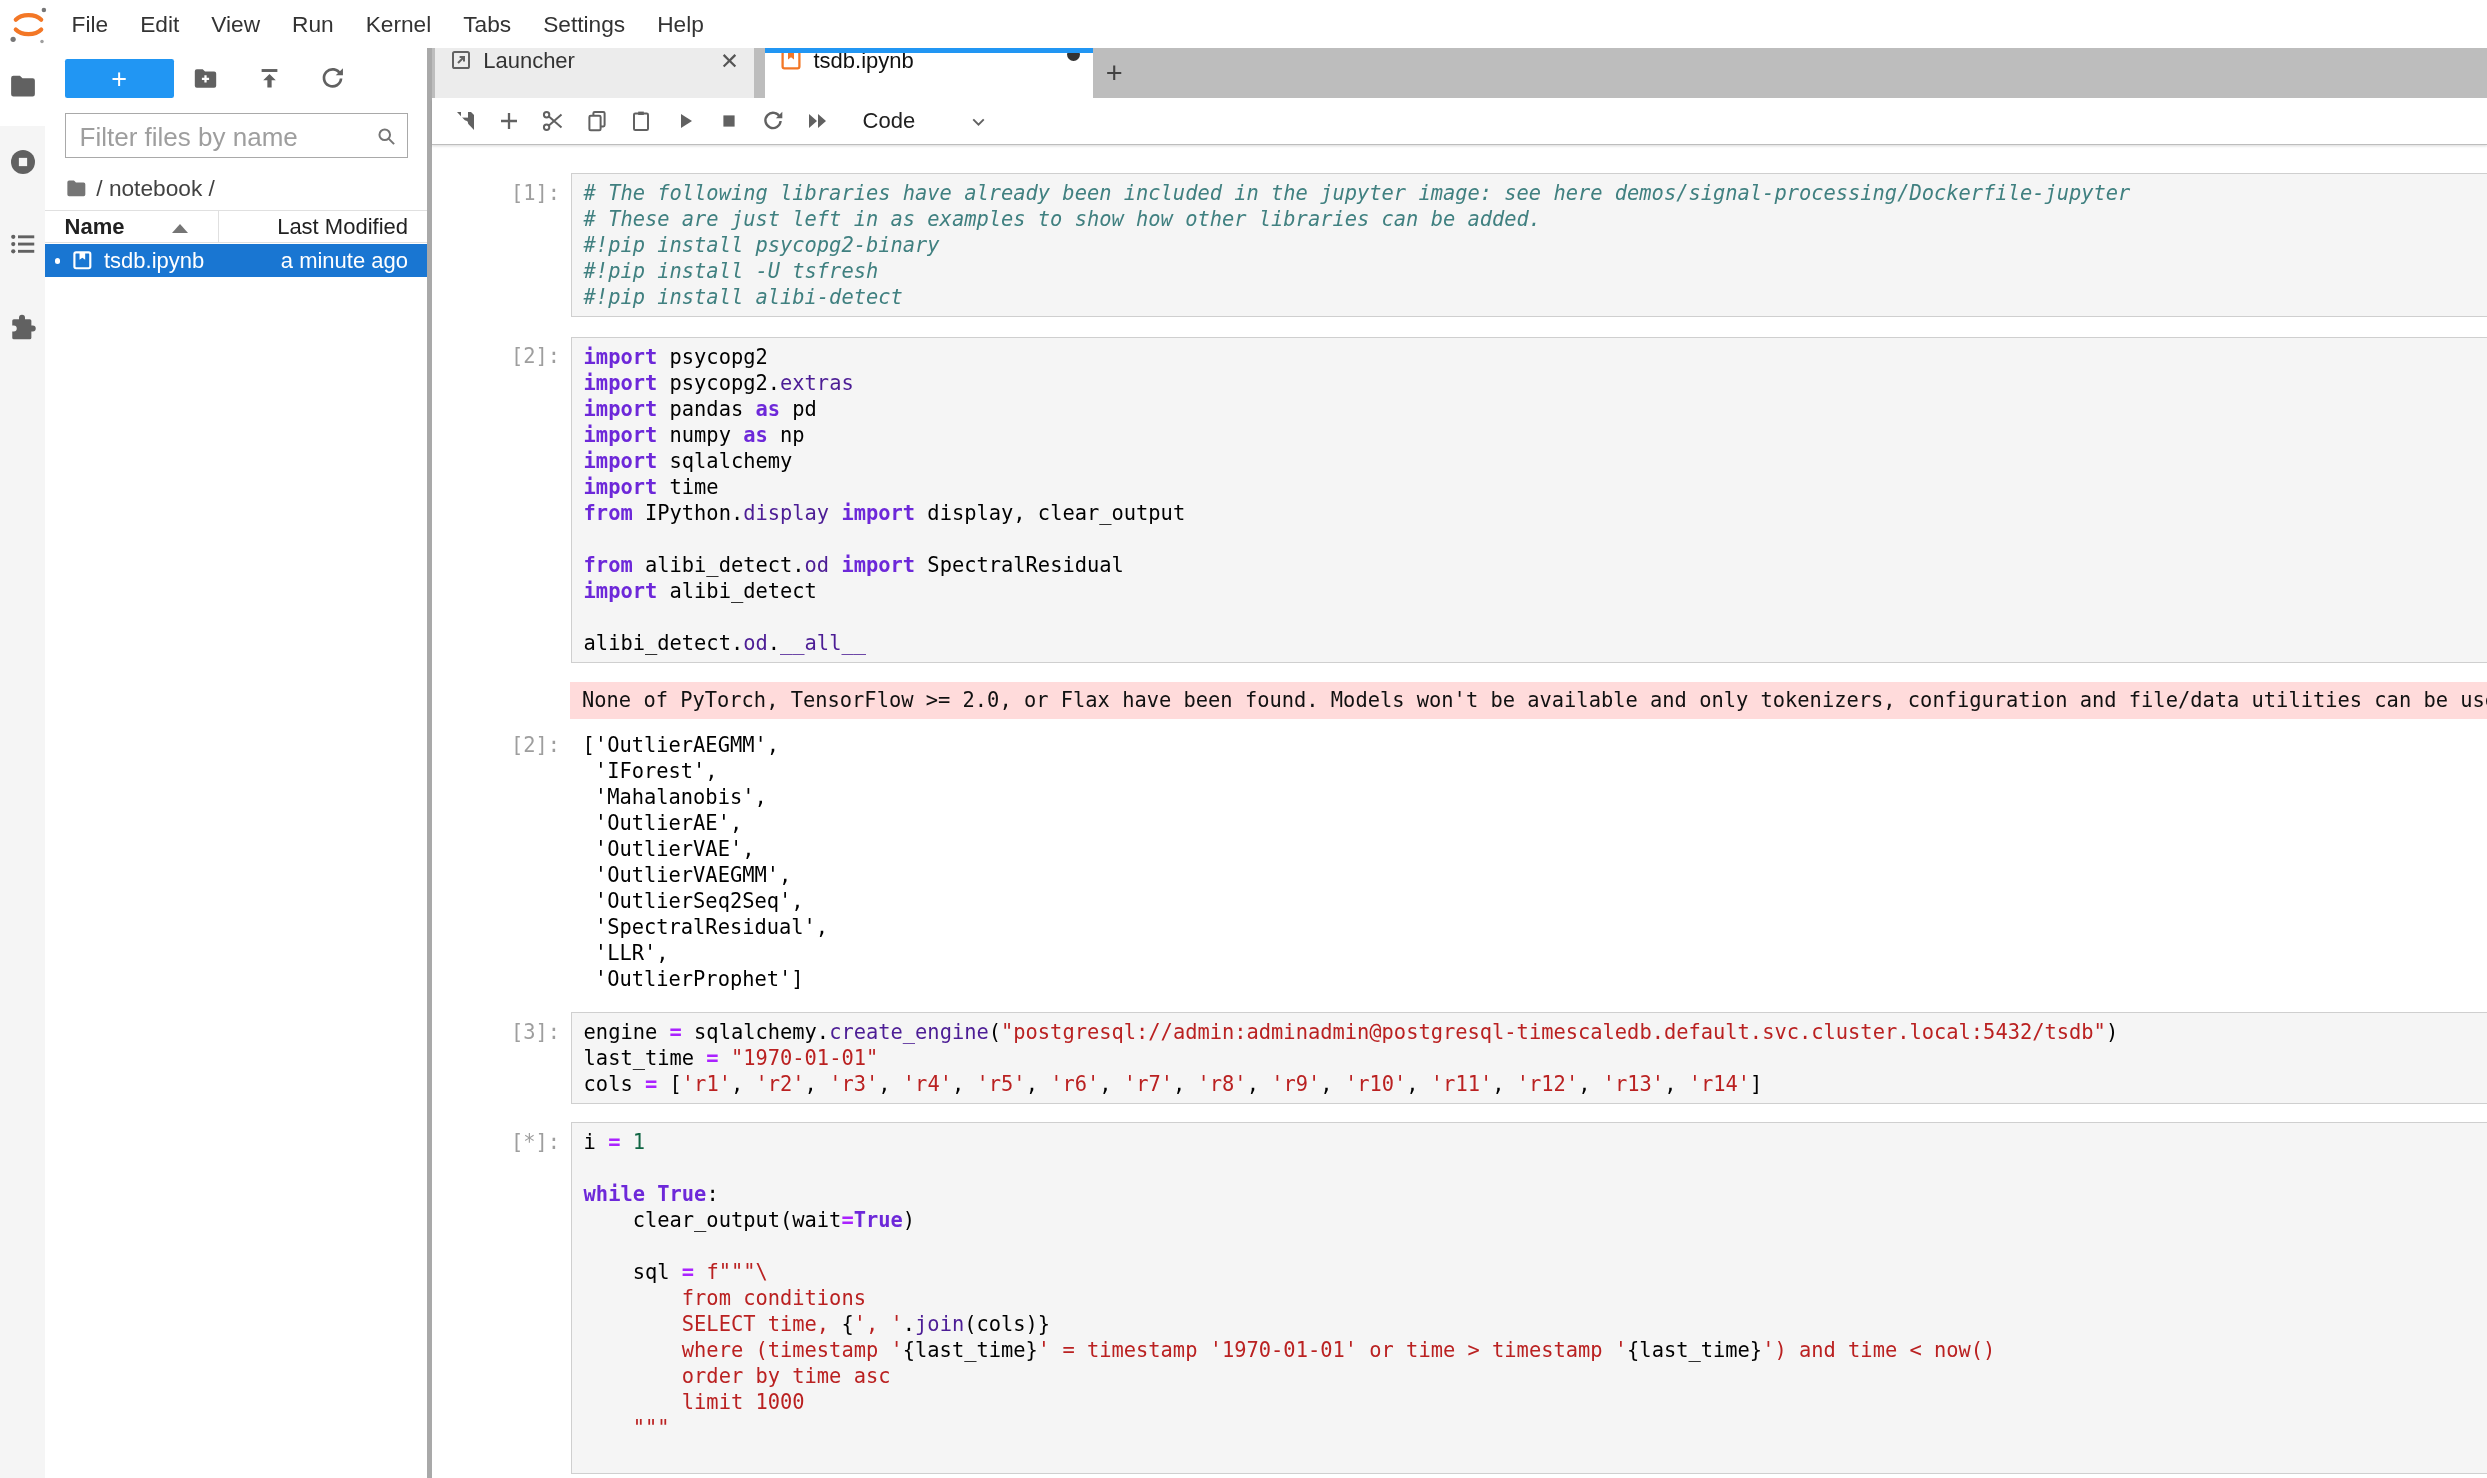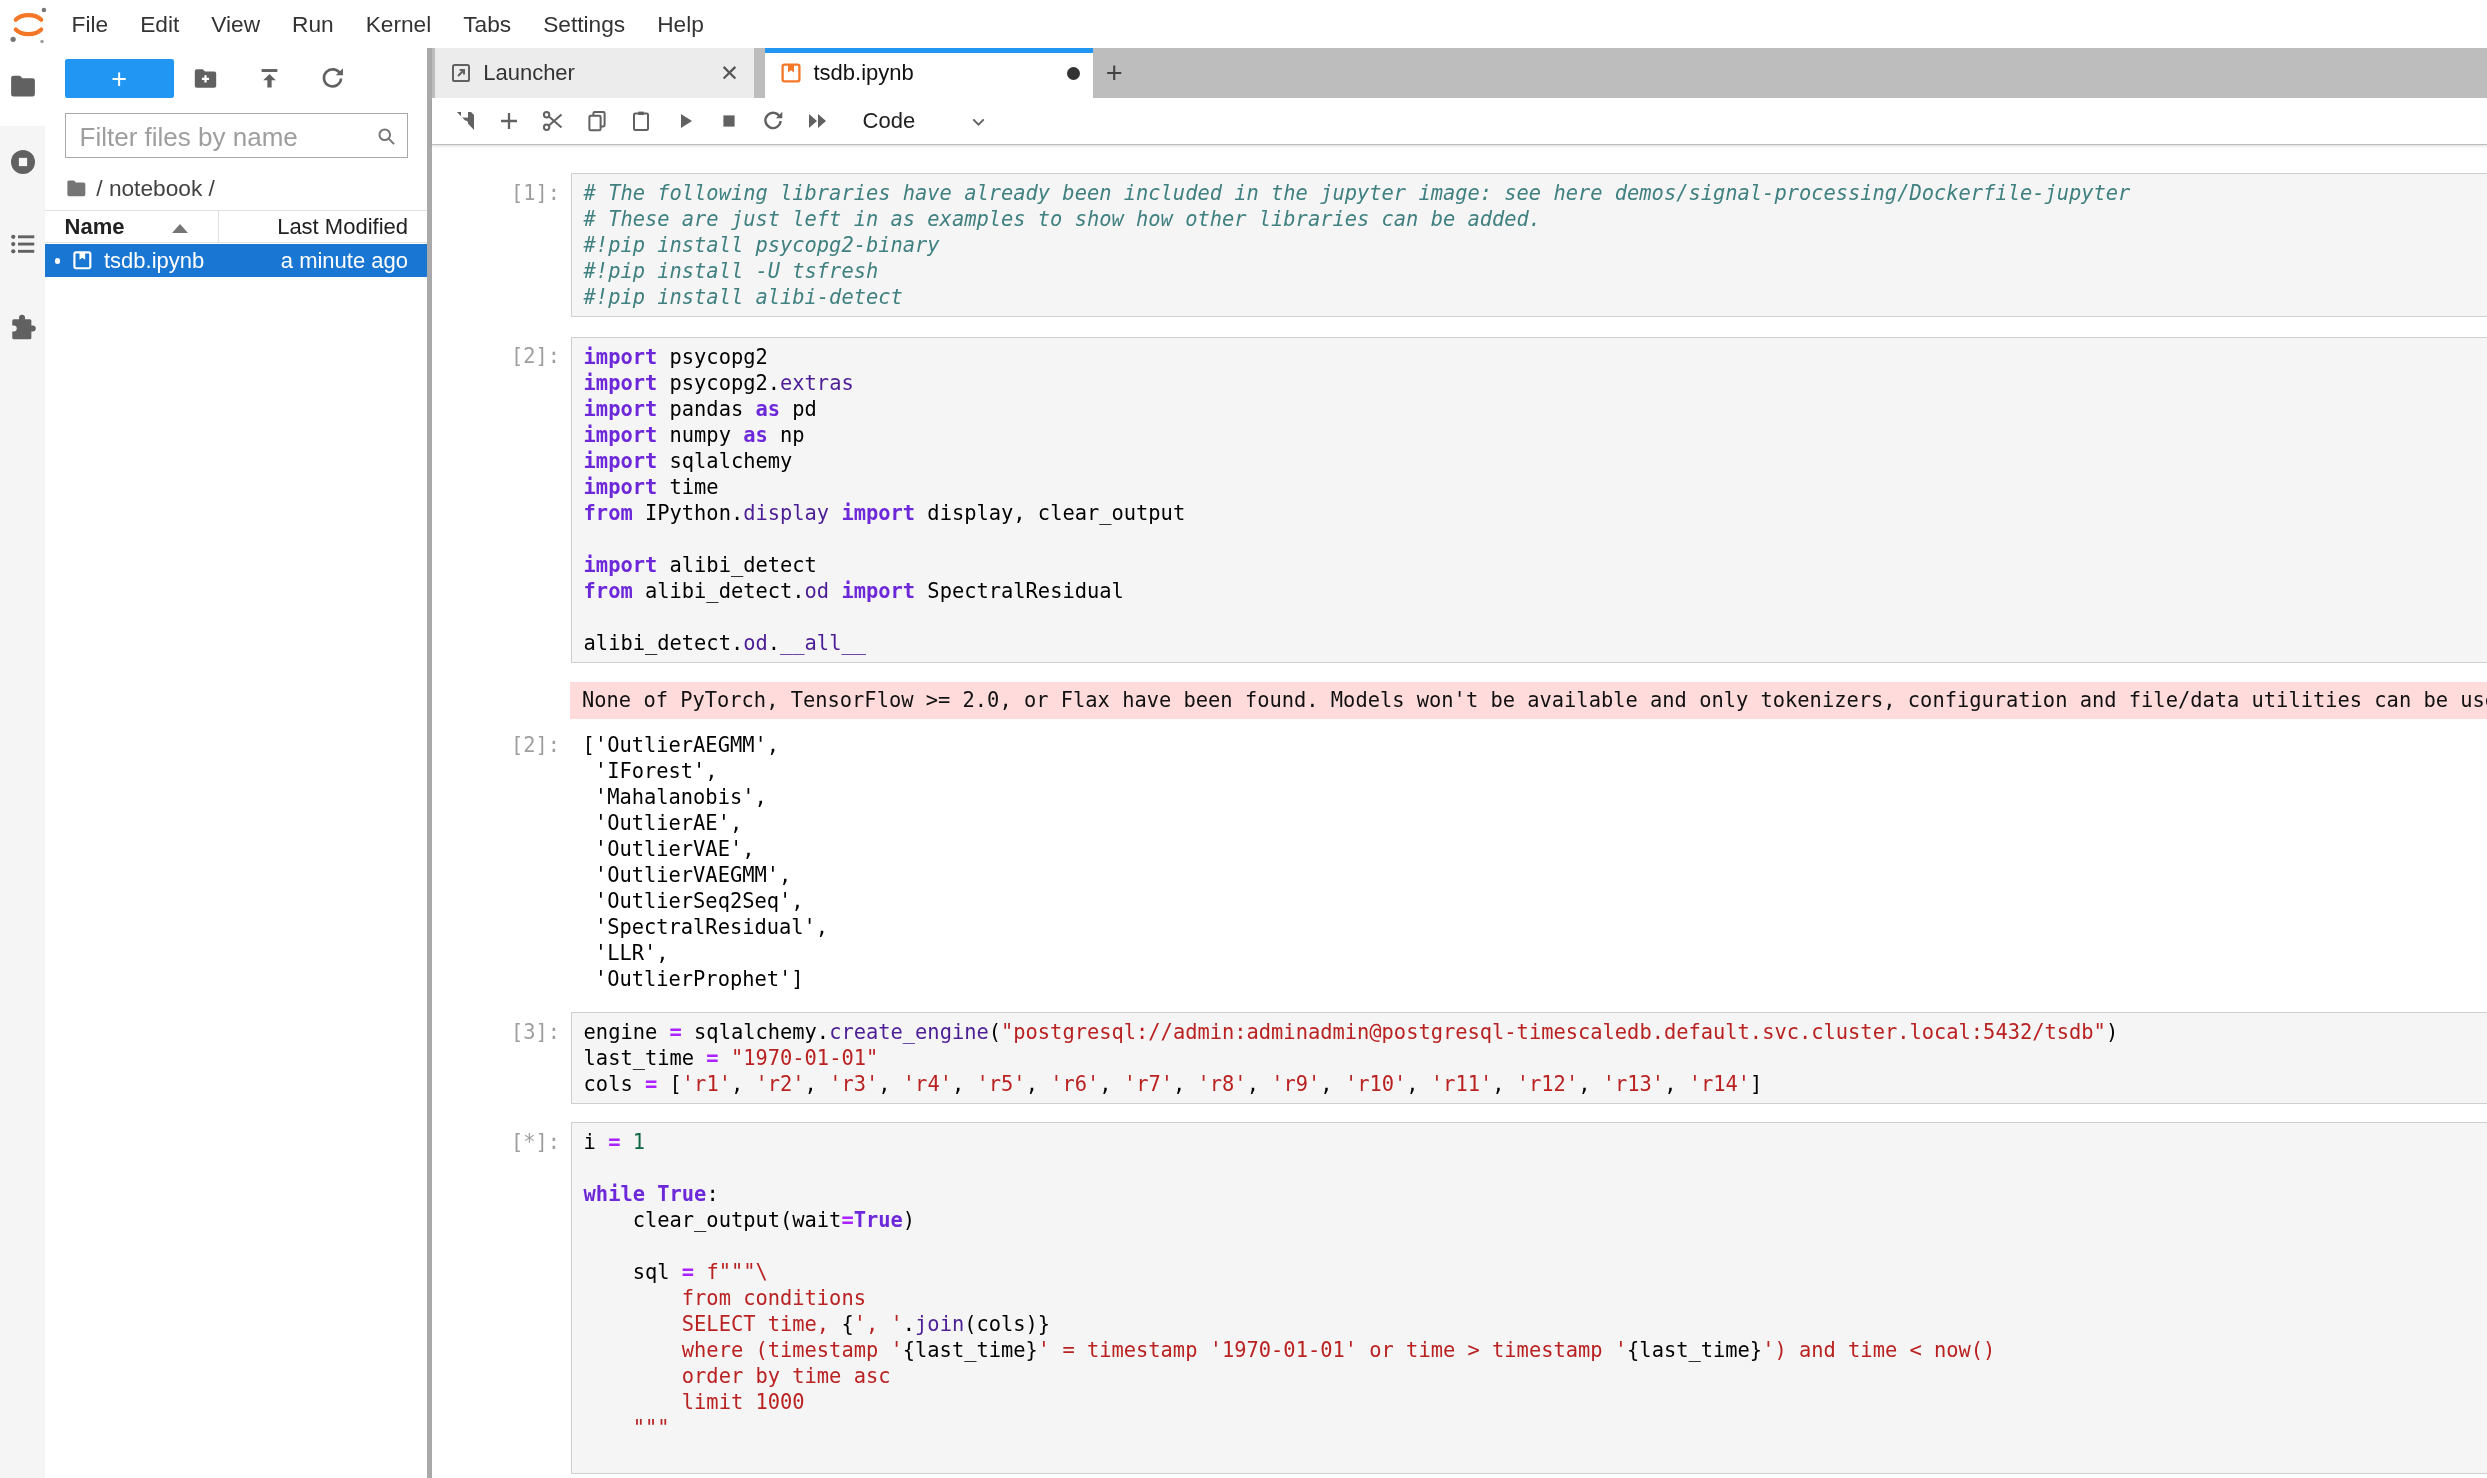--- a/index.html
+++ b/index.html
@@ -46,21 +46,21 @@
   .fb-row .file-ic svg{width:22.7px;height:22.7px;}
   .fb-row .fname{position:absolute;left:59px;line-height:33px;}
   .fb-row .fmod{position:absolute;right:19px;line-height:33px;}
 
   
   #splitter{position:absolute;left:427px;top:48px;width:4.5px;bottom:0;background:#a9a9a9;}
 
   
   #dock{position:absolute;left:432px;top:48px;right:0;bottom:0;background:#fff;}
   #tabbar{position:absolute;left:0;top:0;right:0;height:50px;background:#bdbdbd;display:flex;}
-  .doc-tab{position:relative;height:50px;display:flex;align-items:center;box-sizing:border-box;padding:0 13.6px;}
+  .doc-tab{position:relative;height:50px;display:flex;align-items:flex-start;box-sizing:border-box;padding:0 13.6px;}
   .doc-tab.inactive{background:#ececec;width:319px;margin-left:3px;}
   .doc-tab.active{background:#fff;width:328px;margin-left:11.3px;}
   .doc-tab.active::before{content:"";position:absolute;left:0;top:0;width:100%;height:5.3px;background:var(--accent,#2196f3);}
   .doc-tab .tab-ic{width:24px;height:24px;margin-right:10.6px;flex:0 0 auto;}
   .doc-tab .tab-ic svg{width:24px;height:24px;}
   .doc-tab .tab-label{font-size:22px;color:#333;flex:1 1 auto;white-space:nowrap;overflow:hidden;}
   .doc-tab.active .tab-label{color:#111;}
   .tab-close{font-size:22.7px;color:#555;background:none;border:none;padding:0 1.5px;}
   .dirty-dot{width:13px;height:13px;border-radius:50%;background:#333;flex:0 0 auto;}
   #new-tab-btn{width:42px;height:50px;background:none;border:none;font-size:29px;color:#424242;line-height:45px;}
@@ -297,22 +297,22 @@
             <div class="prompt">[2]:</div>
             <div class="editor">
               <div class="cm-line"><span class="tk-k">import</span><span class="tk-p"> psycopg2</span></div>
               <div class="cm-line"><span class="tk-k">import</span><span class="tk-p"> psycopg2.</span><span class="tk-pr">extras</span></div>
               <div class="cm-line"><span class="tk-k">import</span><span class="tk-p"> pandas </span><span class="tk-k">as</span><span class="tk-p"> pd</span></div>
               <div class="cm-line"><span class="tk-k">import</span><span class="tk-p"> numpy </span><span class="tk-k">as</span><span class="tk-p"> np</span></div>
               <div class="cm-line"><span class="tk-k">import</span><span class="tk-p"> sqlalchemy</span></div>
               <div class="cm-line"><span class="tk-k">import</span><span class="tk-p"> time</span></div>
               <div class="cm-line"><span class="tk-k">from</span><span class="tk-p"> IPython.</span><span class="tk-pr">display</span><span class="tk-p"> </span><span class="tk-k">import</span><span class="tk-p"> display, clear_output</span></div>
               <div class="cm-line">&nbsp;</div>
+              <div class="cm-line"><span class="tk-k">from</span><span class="tk-p"> alibi_detect.</span><span class="tk-pr">od</span><span class="tk-p"> </span><span class="tk-k">import</span><span class="tk-p"> SpectralResidual</span></div>
               <div class="cm-line"><span class="tk-k">import</span><span class="tk-p"> alibi_detect</span></div>
-              <div class="cm-line"><span class="tk-k">from</span><span class="tk-p"> alibi_detect.</span><span class="tk-pr">od</span><span class="tk-p"> </span><span class="tk-k">import</span><span class="tk-p"> SpectralResidual</span></div>
               <div class="cm-line">&nbsp;</div>
               <div class="cm-line"><span class="tk-p">alibi_detect.</span><span class="tk-pr">od</span><span class="tk-p">.</span><span class="tk-pr">__all__</span></div>
             </div>
           </div>
           <div class="stderr">None of PyTorch, TensorFlow &gt;= 2.0, or Flax have been found. Models won't be available and only tokenizers, configuration and file/data utilities can be used.</div>
           <div class="result m-t2">
             <div class="prompt" style="padding-top: 12px;">[2]:</div>
             <div class="rtext">
               <div class="cm-line"><span class="tk-p">['OutlierAEGMM',</span></div>
               <div class="cm-line"><span class="tk-p"> 'IForest',</span></div>

